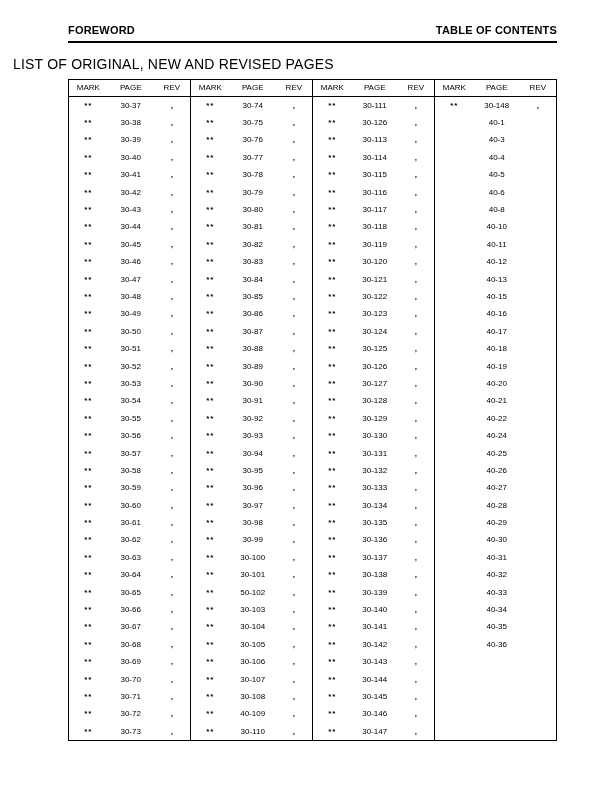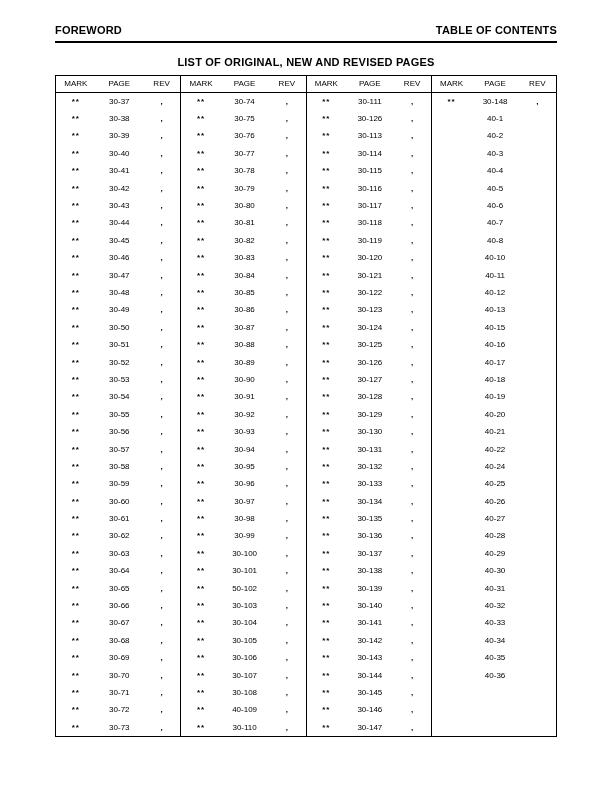--- a/index.html
+++ b/index.html
@@ -1,28 +1,28 @@
 <!DOCTYPE html>
 <html><head>
 <meta charset="utf-8">
 <style>
   html,body{margin:0;padding:0;background:#888;}
   .page{
     width:612px;height:792px;background:#fff;margin:0 auto;position:relative;
     font-family:"Liberation Sans","DejaVu Sans",sans-serif;color:#000;
-    box-sizing:border-box;overflow:hidden;
+    box-sizing:border-box;overflow:hidden;padding-left:13px;
   }
   .topbar{
     margin:0 55px;padding-top:24px;padding-bottom:5px;
     border-bottom:2px solid #000;
     display:flex;justify-content:space-between;align-items:flex-end;
     font-weight:bold;font-size:11px;letter-spacing:.2px;
   }
   .title{
-    text-align:center;font-weight:bold;font-size:11px;margin-top:13px;letter-spacing:.2px;
+    font-weight:normal;font-size:14px;margin-top:13px;letter-spacing:.2px;
   }
   .lonrp-table{
     margin:7px 55px 0;border:1px solid #000;display:flex;
   }
   .group{
     flex:1 1 0;border-right:1px solid #000;display:flex;flex-direction:column;min-width:0;
   }
   .group:last-child{border-right:none;}
   .grow{display:flex;align-items:center;height:17.4px;}
   .ghead{height:16px;border-bottom:1px solid #000;}
@@ -629,46 +629,36 @@
           <span class="cell c1">30-148</span>
           <span class="cell c2">,</span>
         </div>
         <div class="grow">
           <span class="cell c0"></span>
           <span class="cell c1">40-1</span>
           <span class="cell c2"></span>
         </div>
         <div class="grow">
           <span class="cell c0"></span>
-          <span class="cell c1">40-2</span>
-          <span class="cell c2"></span>
-        </div>
-        <div class="grow">
-          <span class="cell c0"></span>
           <span class="cell c1">40-3</span>
           <span class="cell c2"></span>
         </div>
         <div class="grow">
           <span class="cell c0"></span>
           <span class="cell c1">40-4</span>
           <span class="cell c2"></span>
         </div>
         <div class="grow">
           <span class="cell c0"></span>
           <span class="cell c1">40-5</span>
           <span class="cell c2"></span>
         </div>
         <div class="grow">
           <span class="cell c0"></span>
           <span class="cell c1">40-6</span>
-          <span class="cell c2"></span>
-        </div>
-        <div class="grow">
-          <span class="cell c0"></span>
-          <span class="cell c1">40-7</span>
           <span class="cell c2"></span>
         </div>
         <div class="grow">
           <span class="cell c0"></span>
           <span class="cell c1">40-8</span>
           <span class="cell c2"></span>
         </div>
         <div class="grow">
           <span class="cell c0"></span>
           <span class="cell c1">40-10</span>

